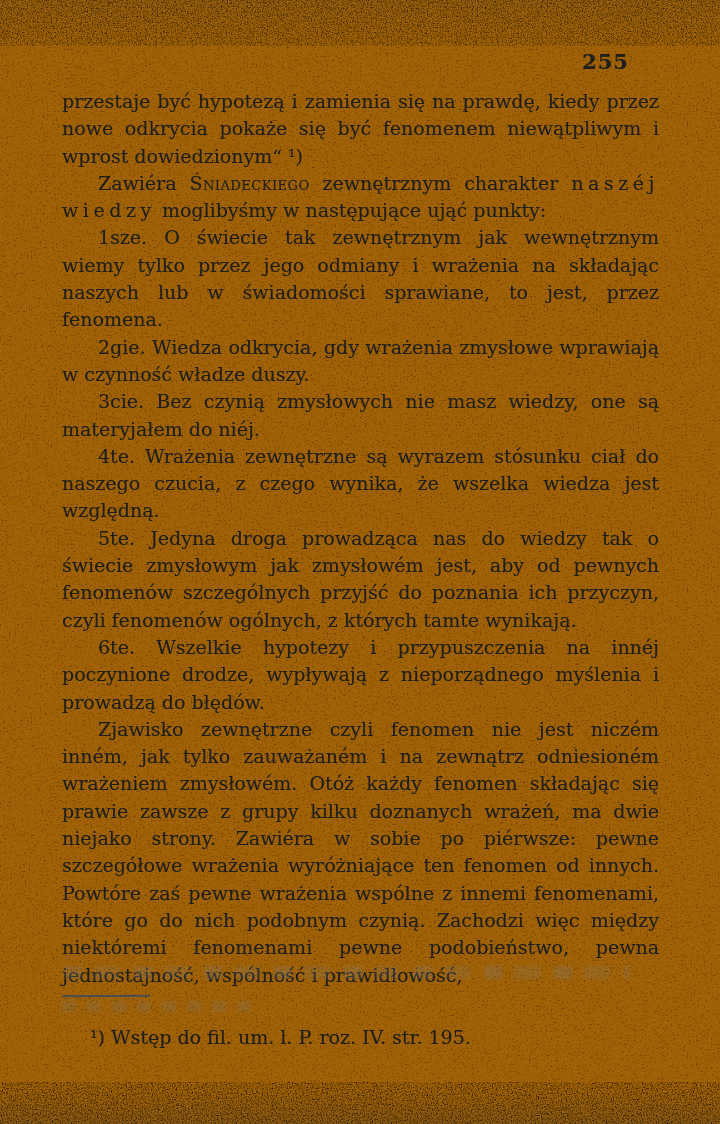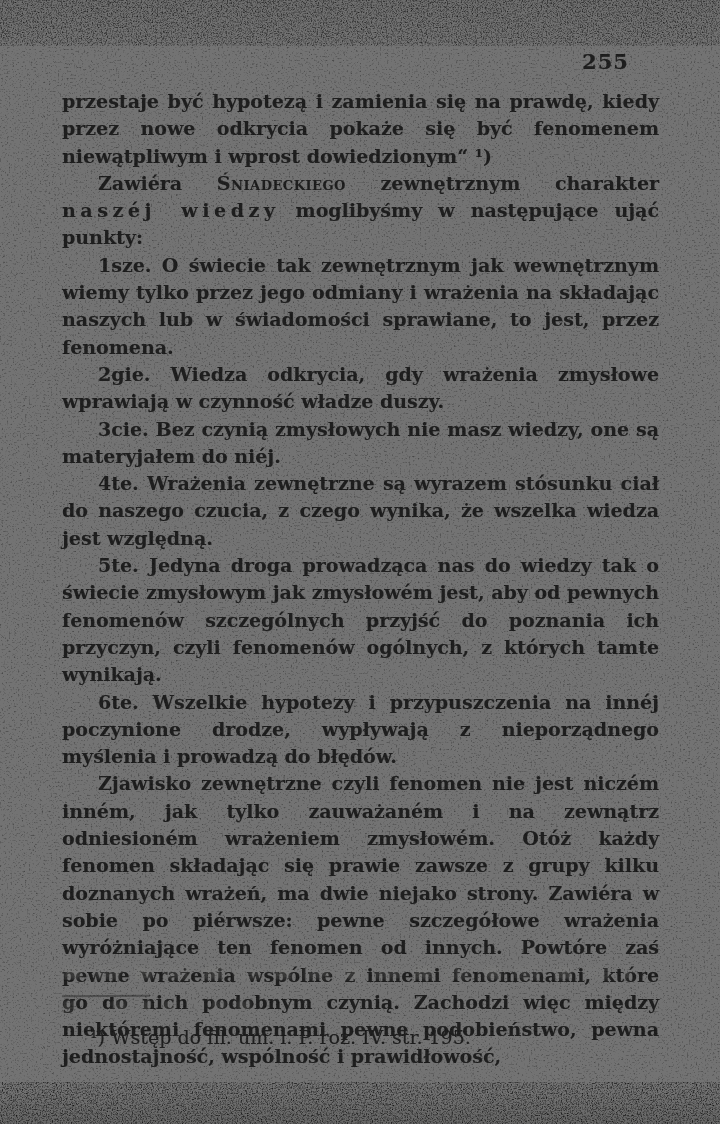--- a/index.html
+++ b/index.html
@@ -3,21 +3,21 @@
 <meta charset="utf-8">
 <style>
   * { box-sizing: border-box; }
   html, body { margin: 0; padding: 0; background: #d9d9d7; }
 
   .page {
     position: relative;
     width: 720px;
     height: 1124px;
     margin: 0 auto;
-    background: #737373;
+    background: #a16207;
     overflow: hidden;
     font-family: "DejaVu Serif", "Liberation Serif", serif;
     color: #1f1f1f;
   }
 
   .pagenum {
     position: absolute;
     top: 49px;
     left: 563px;
     width: 85px;
@@ -32,21 +32,20 @@
     position: absolute;
     top: 88px;
     left: 62px;
     width: 597px;
     font-size: 19px;
     line-height: 27.3px;
     text-align: justify;
     hyphens: auto;
     -webkit-hyphens: auto;
     text-shadow: 0.3px 0.3px 0 rgba(30,30,30,0.3);
-    font-weight: bold;
   }
   .body p { margin: 0; text-indent: 36px; }
   .body p.noindent { text-indent: 0; }
 
   .smallcaps { font-variant: small-caps; letter-spacing: 0.5px; }
   .spaced { letter-spacing: 0.24em; word-spacing: 0.25em; }
 
   
   .smudge { position: absolute; filter: blur(1.6px); pointer-events: none; }
   .smudge-a {

